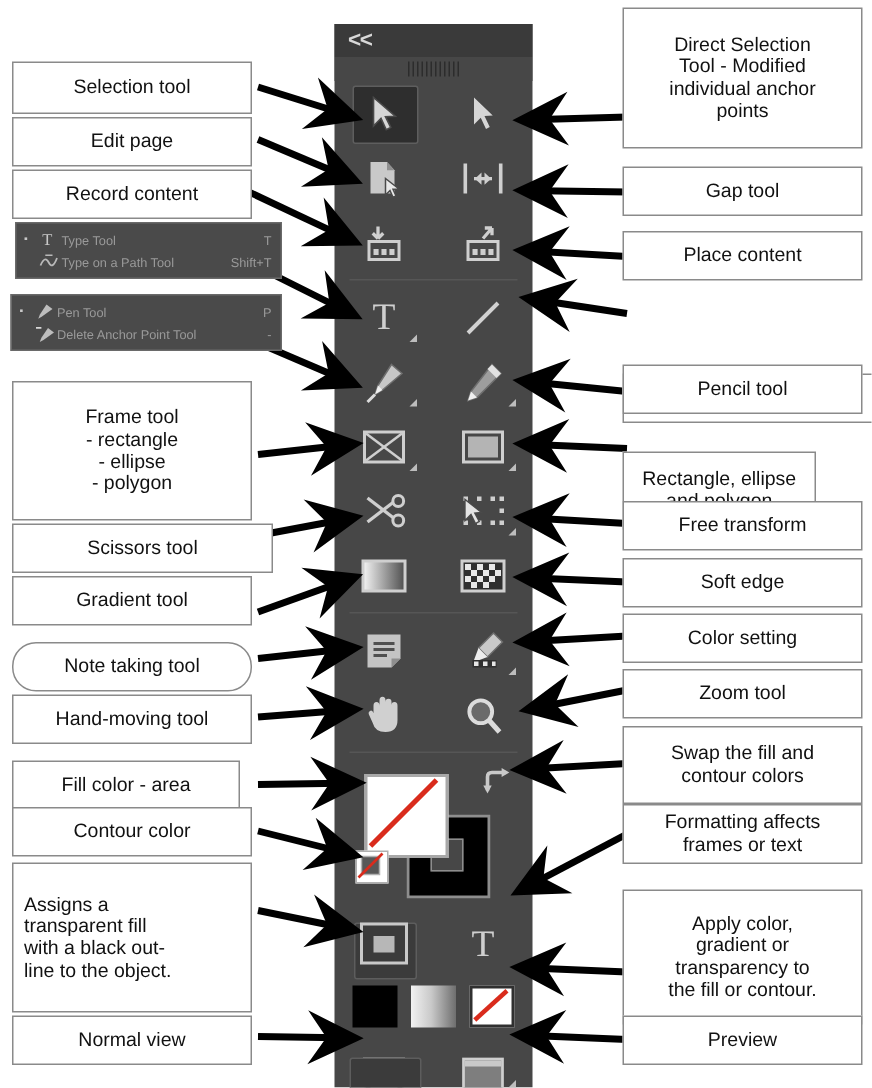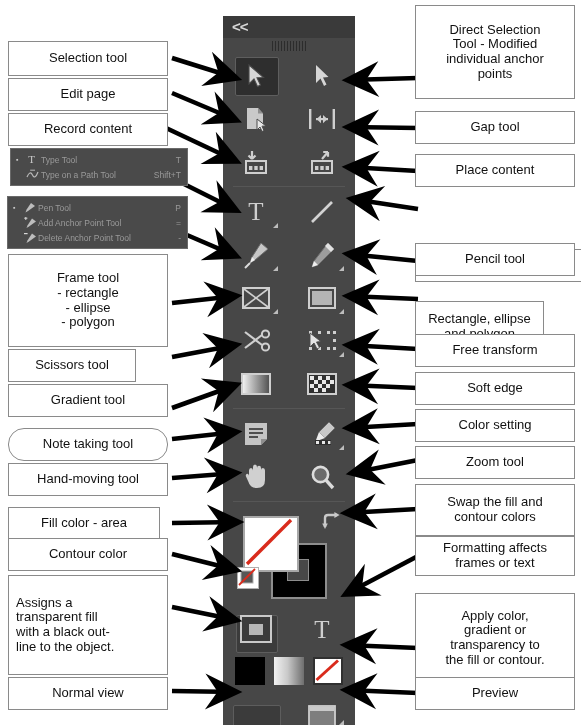--- a/index.html
+++ b/index.html
@@ -466,47 +466,36 @@
       </svg>
     </span>
     <span class="flabel">Pen Tool</span>
     <span class="fkey">P</span>
   </div>
   <div class="fitem">
     <span class="fbullet"></span>
     <span class="ficon">
       <svg width="14" height="12" viewBox="0 0 14 12">
         <path d="M9,1.6 L13,4.6 L6,9.6 L3.5,11 L4.6,8.2 Z" fill="#bdbdbd"></path>
-        <path d="M1.2,1.2 L4.4,1.2 M2.8,0 L2.8,3" stroke="#d8d8d8" stroke-width="1"></path>
-      </svg>
-    </span>
-    <span class="flabel">Add Anchor Point Tool</span>
-    <span class="fkey">=</span>
-  </div>
-  <div class="fitem">
-    <span class="fbullet"></span>
-    <span class="ficon">
-      <svg width="14" height="12" viewBox="0 0 14 12">
-        <path d="M9,1.6 L13,4.6 L6,9.6 L3.5,11 L4.6,8.2 Z" fill="#bdbdbd"></path>
         <path d="M1,1.6 L4.6,1.6" stroke="#d8d8d8" stroke-width="1.2"></path>
       </svg>
     </span>
     <span class="flabel">Delete Anchor Point Tool</span>
     <span class="fkey">-</span>
   </div>
 </div>
 
 <div class="callout left" style="left:8px;top:41px;width:160px;height:35px;">Selection tool</div>
 <div class="callout left" style="left:8px;top:78px;width:160px;height:33px;">Edit page</div>
 <div class="callout left" style="left:8px;top:113px;width:160px;height:33px;">Record content</div>
 <div class="callout left" style="left:8px;top:254px;width:160px;height:93px;white-space:pre-line;">Frame tool
 - rectangle
 - ellipse
 - polygon</div>
-<div class="callout left" style="left:8px;top:349px;width:128px;height:33px;">Scissors tool</div>
+<div class="callout left" style="left:8px;top:349px;width:174px;height:33px;">Scissors tool</div>
 <div class="callout left" style="left:8px;top:384px;width:160px;height:33px;">Gradient tool</div>
 <div class="callout left" style="left:8px;top:428px;width:160px;height:33px;border-radius:16px;">Note taking tool</div>
 <div class="callout left" style="left:8px;top:463px;width:160px;height:33px;">Hand-moving tool</div>
 <div class="callout left" style="left:8px;top:507px;width:152px;height:33px;">Fill color - area</div>
 <div class="callout left" style="left:8px;top:538px;width:160px;height:33px;">Contour color</div>
 <div class="callout left lalign" style="left:8px;top:575px;width:160px;height:100px;white-space:pre-line;">Assigns a
 transparent fill
 with a black out-
 line to the object.</div>
 <div class="callout left" style="left:8px;top:677px;width:160px;height:33px;">Normal view</div>

